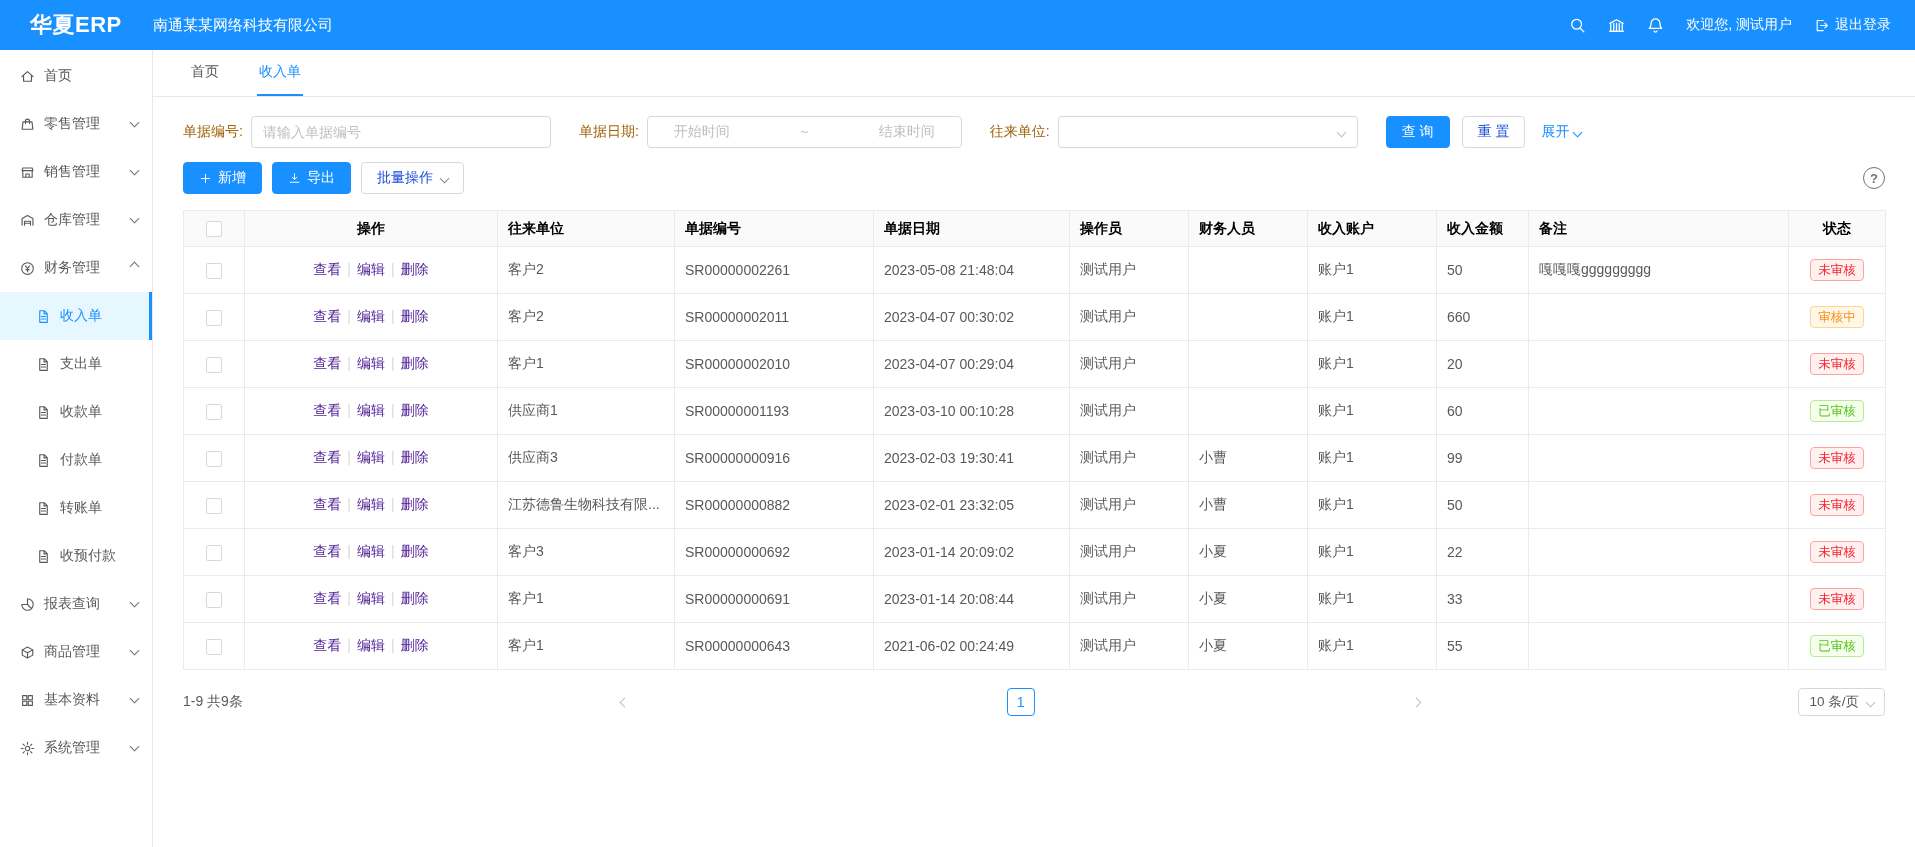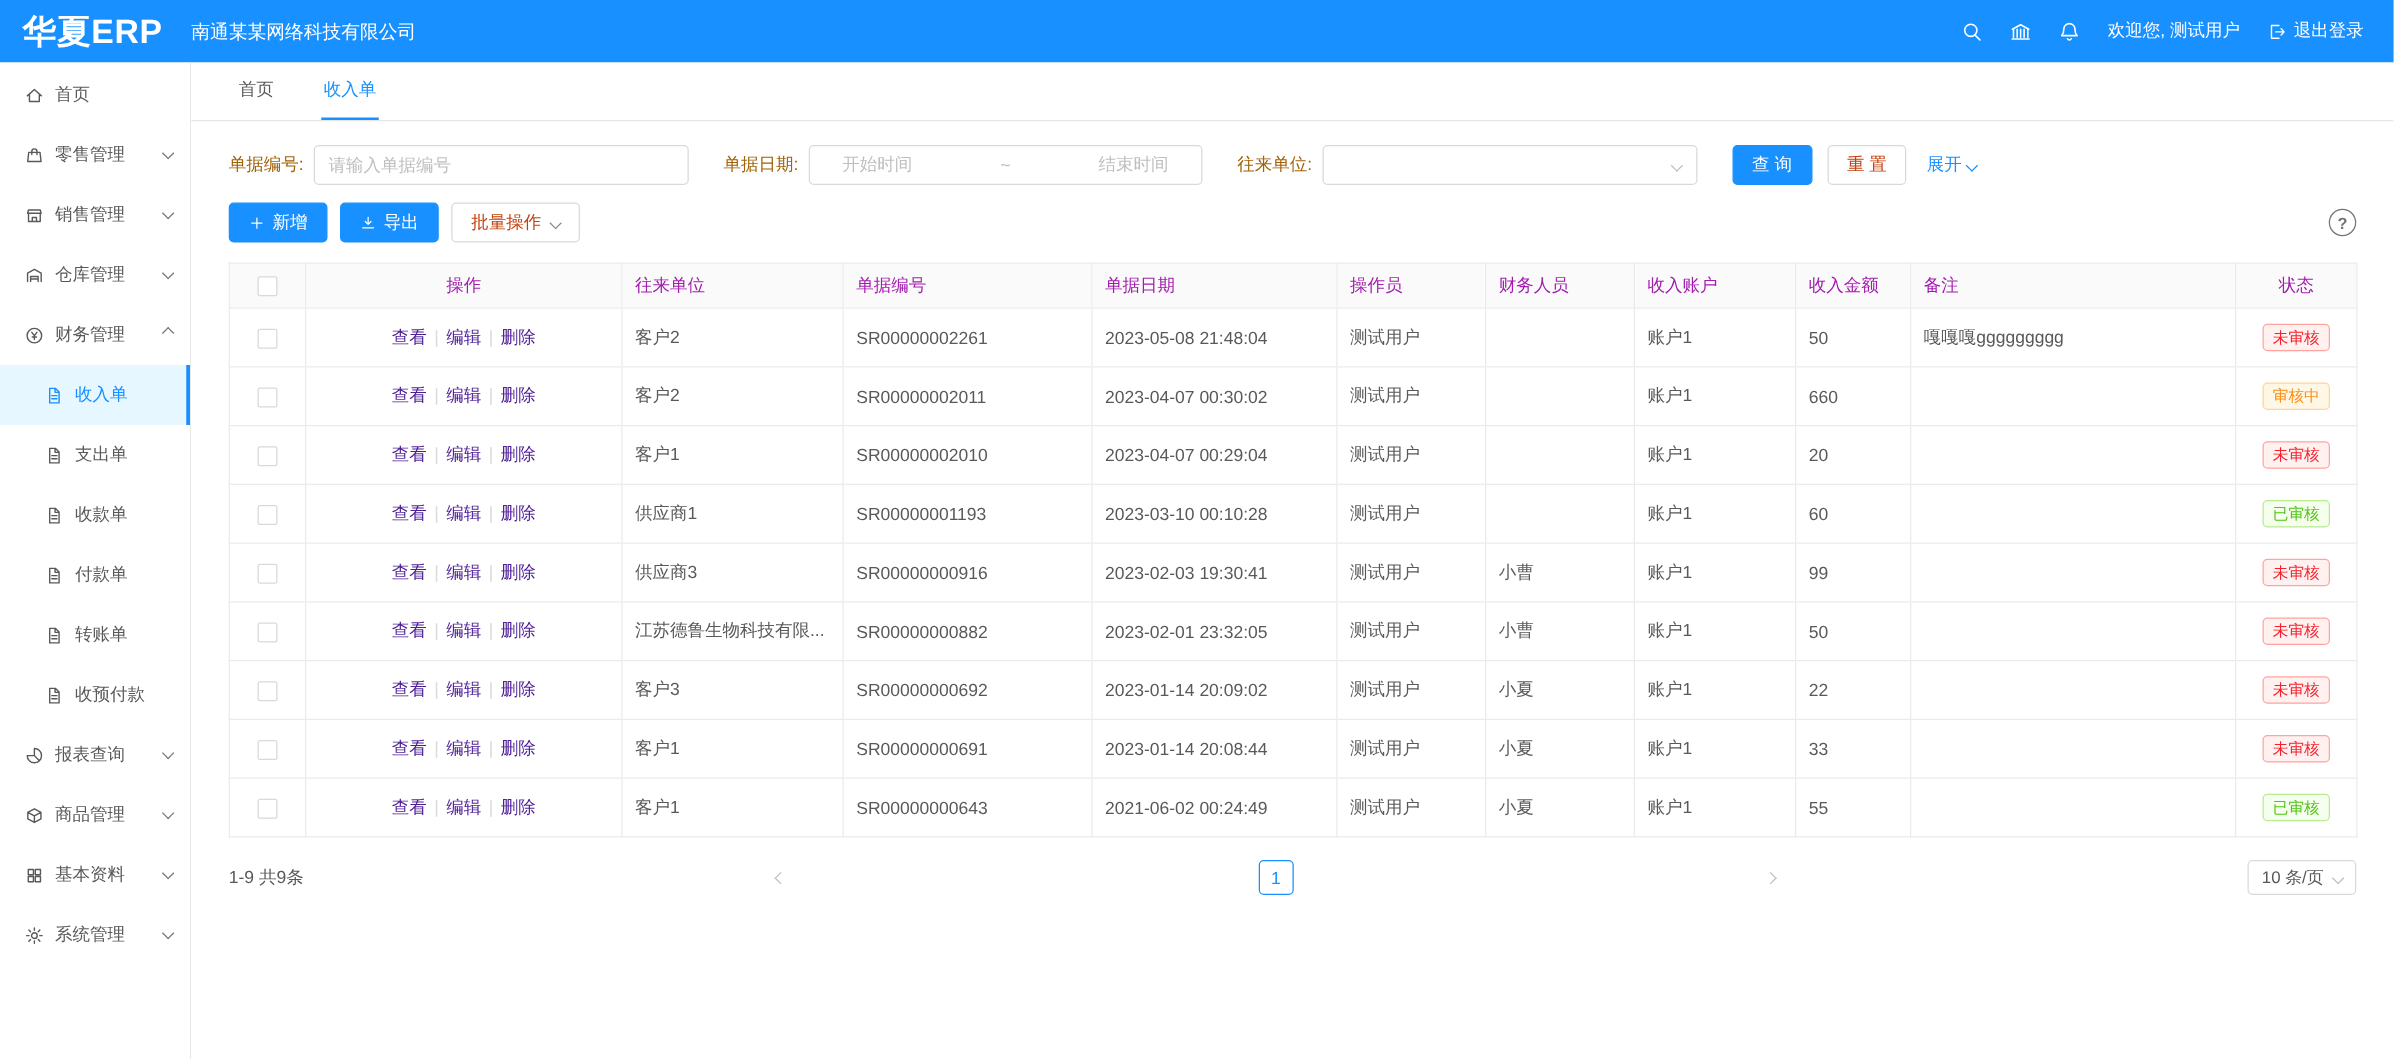--- a/index.html
+++ b/index.html
@@ -1,21 +1,21 @@
 <!DOCTYPE html>
 <html><head>
 <meta charset="utf-8">
 <style>
 *{margin:0;padding:0;box-sizing:border-box}
 html,body{width:1915px;height:847px;overflow:hidden}
 body{font-family:"Liberation Sans","DejaVu Sans",sans-serif;font-size:14px;color:#595959;background:#fff}
 .app{display:flex;flex-direction:column;height:100%}
 
 .topbar{height:50px;background:#1890ff;display:flex;align-items:center;color:#fff;flex-shrink:0}
-.logo{width:153px;padding-left:18px;font-size:27px;font-weight:bold;letter-spacing:.5px;flex-shrink:0}
+.logo{width:153px;padding-left:30px;font-size:22px;font-weight:bold;letter-spacing:.5px;flex-shrink:0}
 .company{font-size:15px}
 .tb-right{margin-left:auto;display:flex;align-items:center;padding-right:24px;gap:22px}
 .tb-ic{width:17px;height:17px;display:inline-flex;cursor:pointer;color:#fff}
 .welcome{font-size:14px}
 .logout{display:inline-flex;align-items:center;gap:6px;cursor:pointer}
 .logout .tb-ic{width:15px;height:15px}
 
 .body{display:flex;flex:1;min-height:0}
 .sidebar{width:153px;border-right:1px solid #e8e8e8;padding-top:2px;flex-shrink:0;overflow:hidden;background:#fff}
 .menu-item{height:48px;display:flex;align-items:center;padding-left:20px;padding-right:8px;cursor:pointer;position:relative;color:#595959;white-space:nowrap}
@@ -33,33 +33,33 @@
 
 .filter-row{display:flex;align-items:center;padding:19px 30px 0;flex-shrink:0}
 .f-label{margin-right:8px;color:#a16207;white-space:nowrap}
 .ant-input{width:300px;height:32px;border:1px solid #d9d9d9;border-radius:4px;padding:0 11px;font-size:14px;color:#595959;outline:none;font-family:inherit;background:#fff}
 .ant-input::placeholder{color:#bfbfbf}
 .date-range{width:315px;height:32px;border:1px solid #d9d9d9;border-radius:4px;display:flex;align-items:center;justify-content:space-between;padding:0 26px;color:#bfbfbf;background:#fff;cursor:pointer}
 .ant-select{width:300px;height:32px;border:1px solid #d9d9d9;border-radius:4px;position:relative;background:#fff;cursor:pointer}
 .sel-chev{position:absolute;right:12px;top:12px;color:#bfbfbf}
 .btn{height:32px;border-radius:4px;font-size:14px;padding:0 15px;display:inline-flex;align-items:center;gap:6px;cursor:pointer;font-family:inherit;border:1px solid transparent;white-space:nowrap}
 .btn-primary{background:#1890ff;color:#fff;border-color:#1890ff}
-.btn-default{background:#fff;color:#c2410c;border-color:#d9d9d9}
+.btn-default{background:#fff;color:#1d4ed8;border-color:#d9d9d9}
 .ml28{margin-left:28px}.ml12{margin-left:12px}.ml16{margin-left:16px}.ml10{margin-left:10px}
 .expand-link{color:#1890ff;display:inline-flex;align-items:center;gap:5px;cursor:pointer}
 
 .toolbar-row{display:flex;align-items:center;padding:14px 30px 0;flex-shrink:0}
 .btn .mi{width:13px;height:13px;display:inline-flex}
 .gray-chev{color:#8c8c8c;margin-left:2px}
 .help-icon{margin-left:auto;width:22px;height:22px;border:1.5px solid #737373;border-radius:50%;display:flex;align-items:center;justify-content:center;font-size:13px;color:#737373;cursor:pointer;font-weight:bold}
 
 .table-wrap{padding:16px 30px 0;flex-shrink:0}
 table{width:100%;border-collapse:collapse;table-layout:fixed;font-size:14px}
 th,td{border:1px solid #ebebeb;padding:0 10px;text-align:left;overflow:hidden;white-space:nowrap;text-overflow:ellipsis}
-th{background:#fafafa;height:36px;font-weight:400;color:#a21caf}
+th{background:#fafafa;height:36px;font-weight:700;color:#000000}
 td{height:47px;color:#595959;background:#fff}
 .c-center{text-align:center}
 .checkbox{display:inline-block;width:16px;height:16px;border:1px solid #d9d9d9;border-radius:2px;background:#fff;vertical-align:middle;cursor:pointer}
 td a{color:#4c1d95;cursor:pointer;text-decoration:none}
 .sep{color:#d9d9d9;margin:0 6px}
 .tag{display:inline-block;height:22px;line-height:20px;padding:0 7px;border-radius:4px;font-size:12.5px;border:1px solid}
 .tag-unaudited{color:#f5222d;background:#fff1f0;border-color:#ffa39e}
 .tag-auditing{color:#fa8c16;background:#fff7e6;border-color:#ffd591}
 .tag-audited{color:#52c41a;background:#f6ffed;border-color:#b7eb8f}
 

